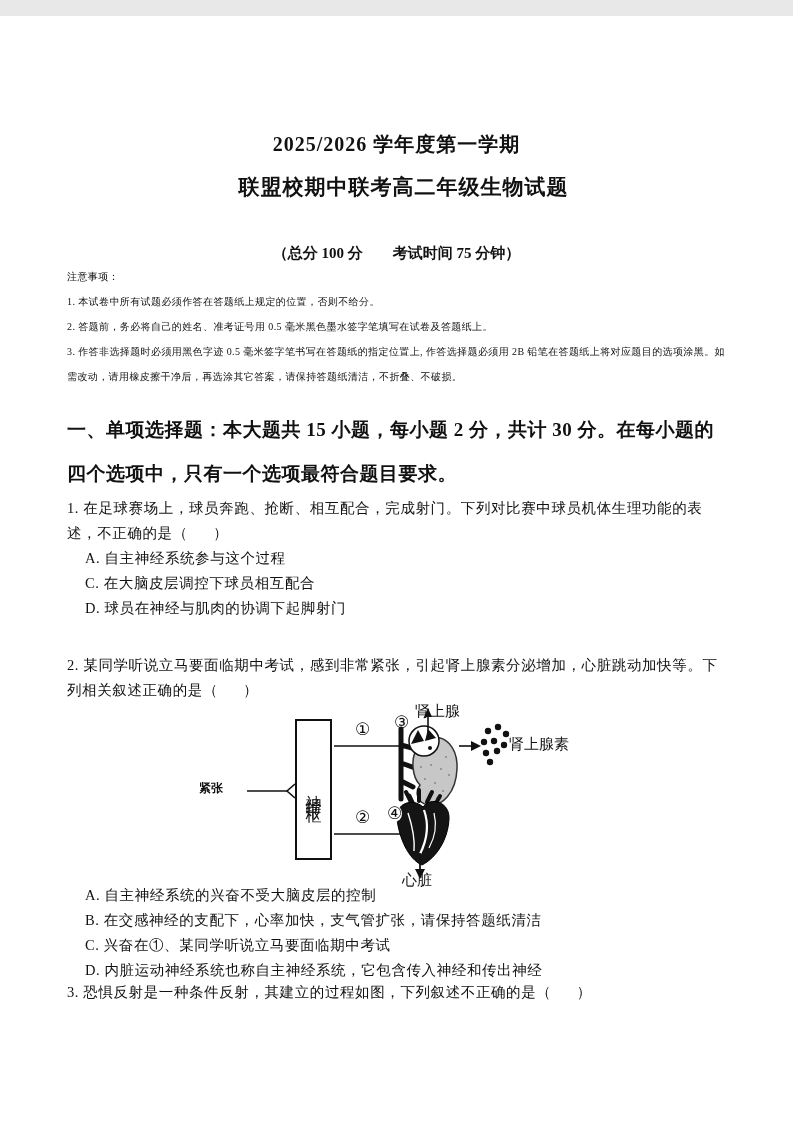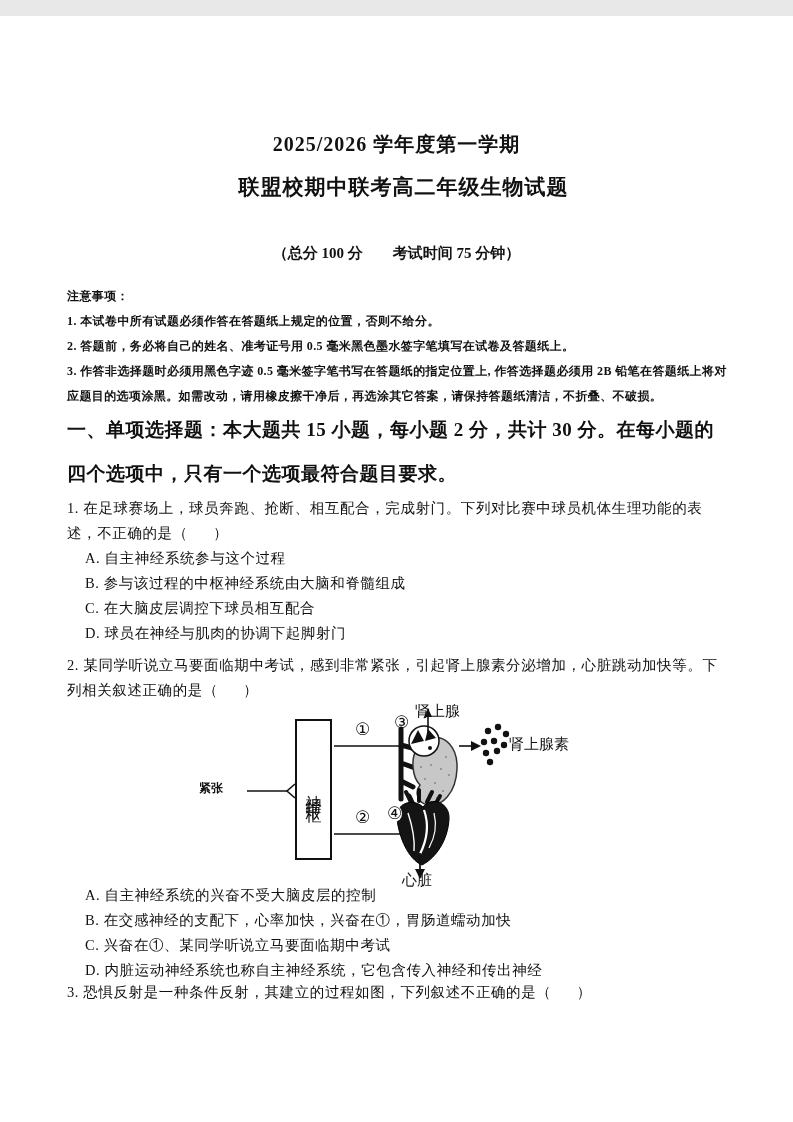--- a/index.html
+++ b/index.html
@@ -24,22 +24,22 @@
     text-align:center; font-size:21px; font-weight:bold; line-height:30px;
     letter-spacing:1px;
   }
   .subtitle {
     position:absolute; left:0; top:226px; width:100%;
     text-align:center; font-size:15px; font-weight:bold; line-height:22px;
     white-space:pre;
   }
   
   .notice {
-    position:absolute; left:67px; top:268px; width:662px;
-    font-size:12px; font-weight:bold; line-height:25px;
+    position:absolute; left:67px; top:248px; width:662px;
+    font-size:10px; font-weight:normal; line-height:25px;
     letter-spacing:0.4px;
   }
   .notice .n-item { display:block; }
   
   .section-heading {
     position:absolute; left:67px; top:392px; width:664px;
     font-size:19px; font-weight:bold; line-height:44px;
     letter-spacing:0.5px;
   }
   
@@ -100,21 +100,20 @@
     <span class="n-item">1. 本试卷中所有试题必须作答在答题纸上规定的位置，否则不给分。</span>
     <span class="n-item">2. 答题前，务必将自己的姓名、准考证号用 0.5 毫米黑色墨水签字笔填写在试卷及答题纸上。</span>
     <span class="n-item">3. 作答非选择题时必须用黑色字迹 0.5 毫米签字笔书写在答题纸的指定位置上, 作答选择题必须用 2B 铅笔在答题纸上将对应题目的选项涂黑。如需改动，请用橡皮擦干净后，再选涂其它答案，请保持答题纸清洁，不折叠、不破损。</span>
   </div>
 
   <div class="section-heading">一、单项选择题：本大题共 15 小题，每小题 2 分，共计 30 分。在每小题的四个选项中，只有一个选项最符合题目要求。</div>
 
   <div class="question" id="q1">
     <span class="q-stem">1. 在足球赛场上，球员奔跑、抢断、相互配合，完成射门。下列对比赛中球员机体生理功能的表述，不正确的是（      ）</span>
     <span class="q-option">A. 自主神经系统参与这个过程</span>
-    <span class="q-option">B. 参与该过程的中枢神经系统由大脑和脊髓组成</span>
     <span class="q-option">C. 在大脑皮层调控下球员相互配合</span>
     <span class="q-option">D. 球员在神经与肌肉的协调下起脚射门</span>
   </div>
 
   <div class="question" id="q2-stem">
     <span class="q-stem">2. 某同学听说立马要面临期中考试，感到非常紧张，引起肾上腺素分泌增加，心脏跳动加快等。下列相关叙述正确的是（      ）</span>
   </div>
 
   <div class="diagram">
     <svg width="560" height="205" viewBox="0 0 560 205">
@@ -195,21 +194,21 @@
     <div class="d-num d-num2">②</div>
     <div class="d-num d-num3">③</div>
     <div class="d-num d-num4">④</div>
     <div class="d-label d-adrenal">肾上腺</div>
     <div class="d-label d-hormone">肾上腺素</div>
     <div class="d-label d-heartlbl">心脏</div>
   </div>
 
   <div class="question" id="q2-options">
     <span class="q-option">A. 自主神经系统的兴奋不受大脑皮层的控制</span>
-    <span class="q-option">B. 在交感神经的支配下，心率加快，兴奋在①，胃肠道蠕动加快</span>
+    <span class="q-option">B. 在交感神经的支配下，心率加快，支气管扩张，请保持答题纸清洁</span>
     <span class="q-option">C. 兴奋在①、某同学听说立马要面临期中考试</span>
     <span class="q-option">D. 内脏运动神经系统也称自主神经系统，它包含传入神经和传出神经</span>
   </div>
 
   <div class="question" id="q3">
     <span class="q-stem">3. 恐惧反射是一种条件反射，其建立的过程如图，下列叙述不正确的是（      ）</span>
   </div>
 
   <div class="page-bottom-line"></div>
 </div>

